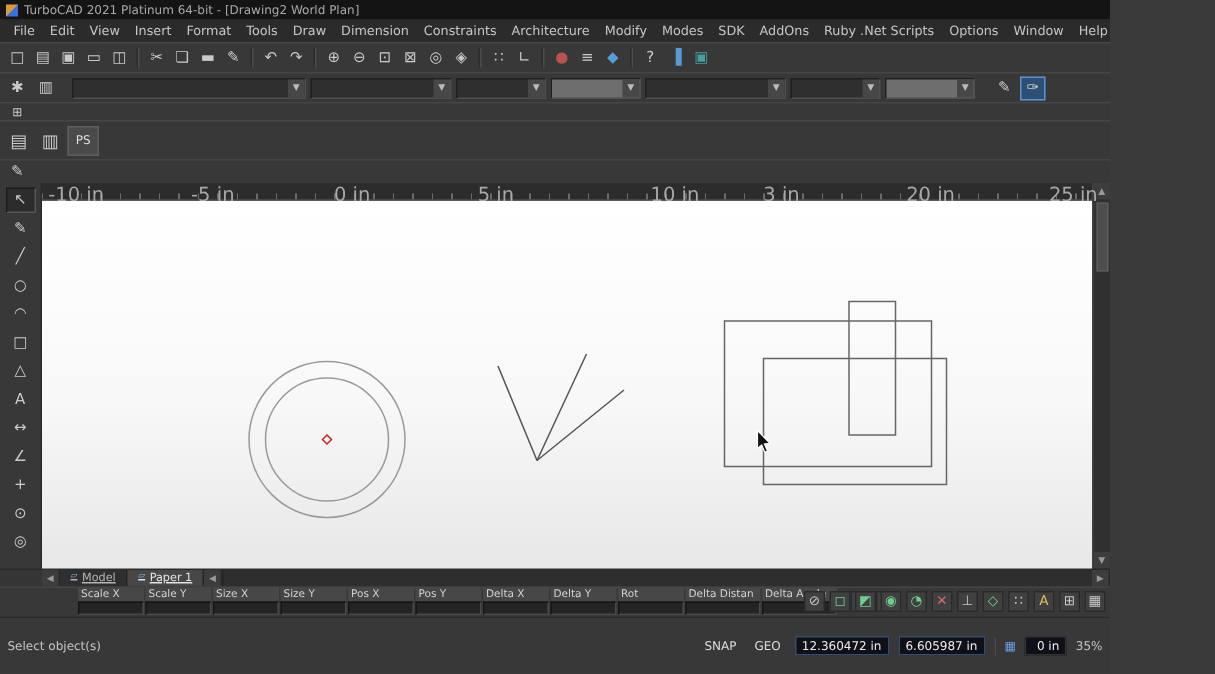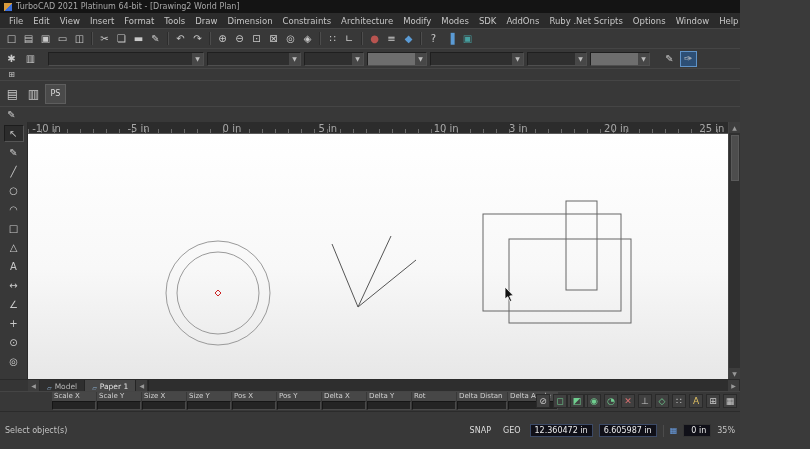--- a/index.html
+++ b/index.html
@@ -49,41 +49,41 @@
   
   .main { flex:1 1 auto; display:flex; min-height:0; }
   .left-toolbar { flex:0 0 28px; background:#383838; display:flex; flex-direction:column; align-items:center; padding-top:3px; gap:2px; border-right:1px solid #2a2a2a; }
   .tool-btn { width:20px; height:17px; display:flex; align-items:center; justify-content:center; font-size:10px; color:#c9c9c9; border:1px solid transparent; }
   .tool-btn.active { background:#2c2c2c; border-color:#1c1c1c #555 #555 #1c1c1c; }
 
   .canvas-col { flex:1 1 auto; display:flex; flex-direction:column; min-width:0; }
   .ruler { flex:0 0 12px; background:#2c2c2c; position:relative; border-bottom:1px solid #5a5a5a;
     background-image:repeating-linear-gradient(to right,#6a6a6a 0 1px,transparent 1px 13px);
     background-size:100% 4px; background-repeat:no-repeat; background-position:0 100%; }
-  .ruler-label { position:absolute; top:1px; font-size:10px; color:#a8a8a8; white-space:nowrap; }
+  .ruler-label { position:absolute; top:1px; font-size:13px; color:#a8a8a8; white-space:nowrap; }
 
   .canvas { flex:1 1 auto; position:relative; overflow:hidden;
     background:linear-gradient(180deg,#ffffff 0%,#f8f8f8 55%,#e7e7e7 100%); }
   svg.drawing { position:absolute; left:0; top:0; }
   .shape-circle { fill:none; stroke:#9a9a9a; stroke-width:1; }
   .shape-line { stroke:#555; stroke-width:1; }
   .shape-rect { fill:none; stroke:#666; stroke-width:1; }
   .ref-marker { fill:none; stroke:#cc2222; stroke-width:1; }
   .cursor-path { fill:#111; stroke:#fff; stroke-width:0.8; }
 
   .vscroll { flex:0 0 11px; background:#303030; display:flex; flex-direction:column; align-items:center; border-left:1px solid #444; }
   .scroll-arrow { width:11px; height:11px; font-size:6px; color:#999; display:flex; align-items:center; justify-content:center; background:#3d3d3d; }
   .scroll-thumb { width:8px; height:46px; background:#4d4d4d; border:1px solid #5a5a5a; margin-top:2px; }
   .scroll-spacer { flex:1; }
 
   
   .tabsrow { flex:0 0 12px; background:#353535; display:flex; align-items:stretch; font-size:7.5px; color:#bbb; padding-left:28px; border-top:1px solid #2a2a2a; }
   .tab-arrow { width:12px; display:flex; align-items:center; justify-content:center; font-size:6px; color:#999; background:#3d3d3d; border-right:1px solid #2a2a2a; }
   .sheet-tabs { display:flex; }
-  .tab { display:flex; align-items:flex-end; gap:3px; padding:0 7px; background:#2f2f2f; border-right:1px solid #242424; color:#b5b5b5; }
+  .tab { display:flex; align-items:flex-start; gap:3px; padding:0 7px; background:#2f2f2f; border-right:1px solid #242424; color:#b5b5b5;text-decoration:underline; }
   .tab.active { background:#474747; color:#e4e4e4; }
   .tab .tab-icon { font-size:6px; color:#8fb5d8; }
   .tabs-strip { flex:1; background:#2e2e2e; border-left:1px solid #242424; }
 
   
   .inspector { flex:0 0 20px; background:#383838; border-top:1px solid #454545; position:relative; display:flex; align-items:flex-start; padding-left:52px; }
   .inspector-fields { display:flex; }
   .field { width:44px; display:flex; flex-direction:column; margin-right:1px; }
   .inspector-fields .field:nth-child(10), .inspector-fields .field:nth-child(11) { width:50px; }
   .field-label { font-size:7px; color:#d2d2d2; background:#474747; height:9px; line-height:9px; padding:0 2px; white-space:nowrap; overflow:hidden; }

